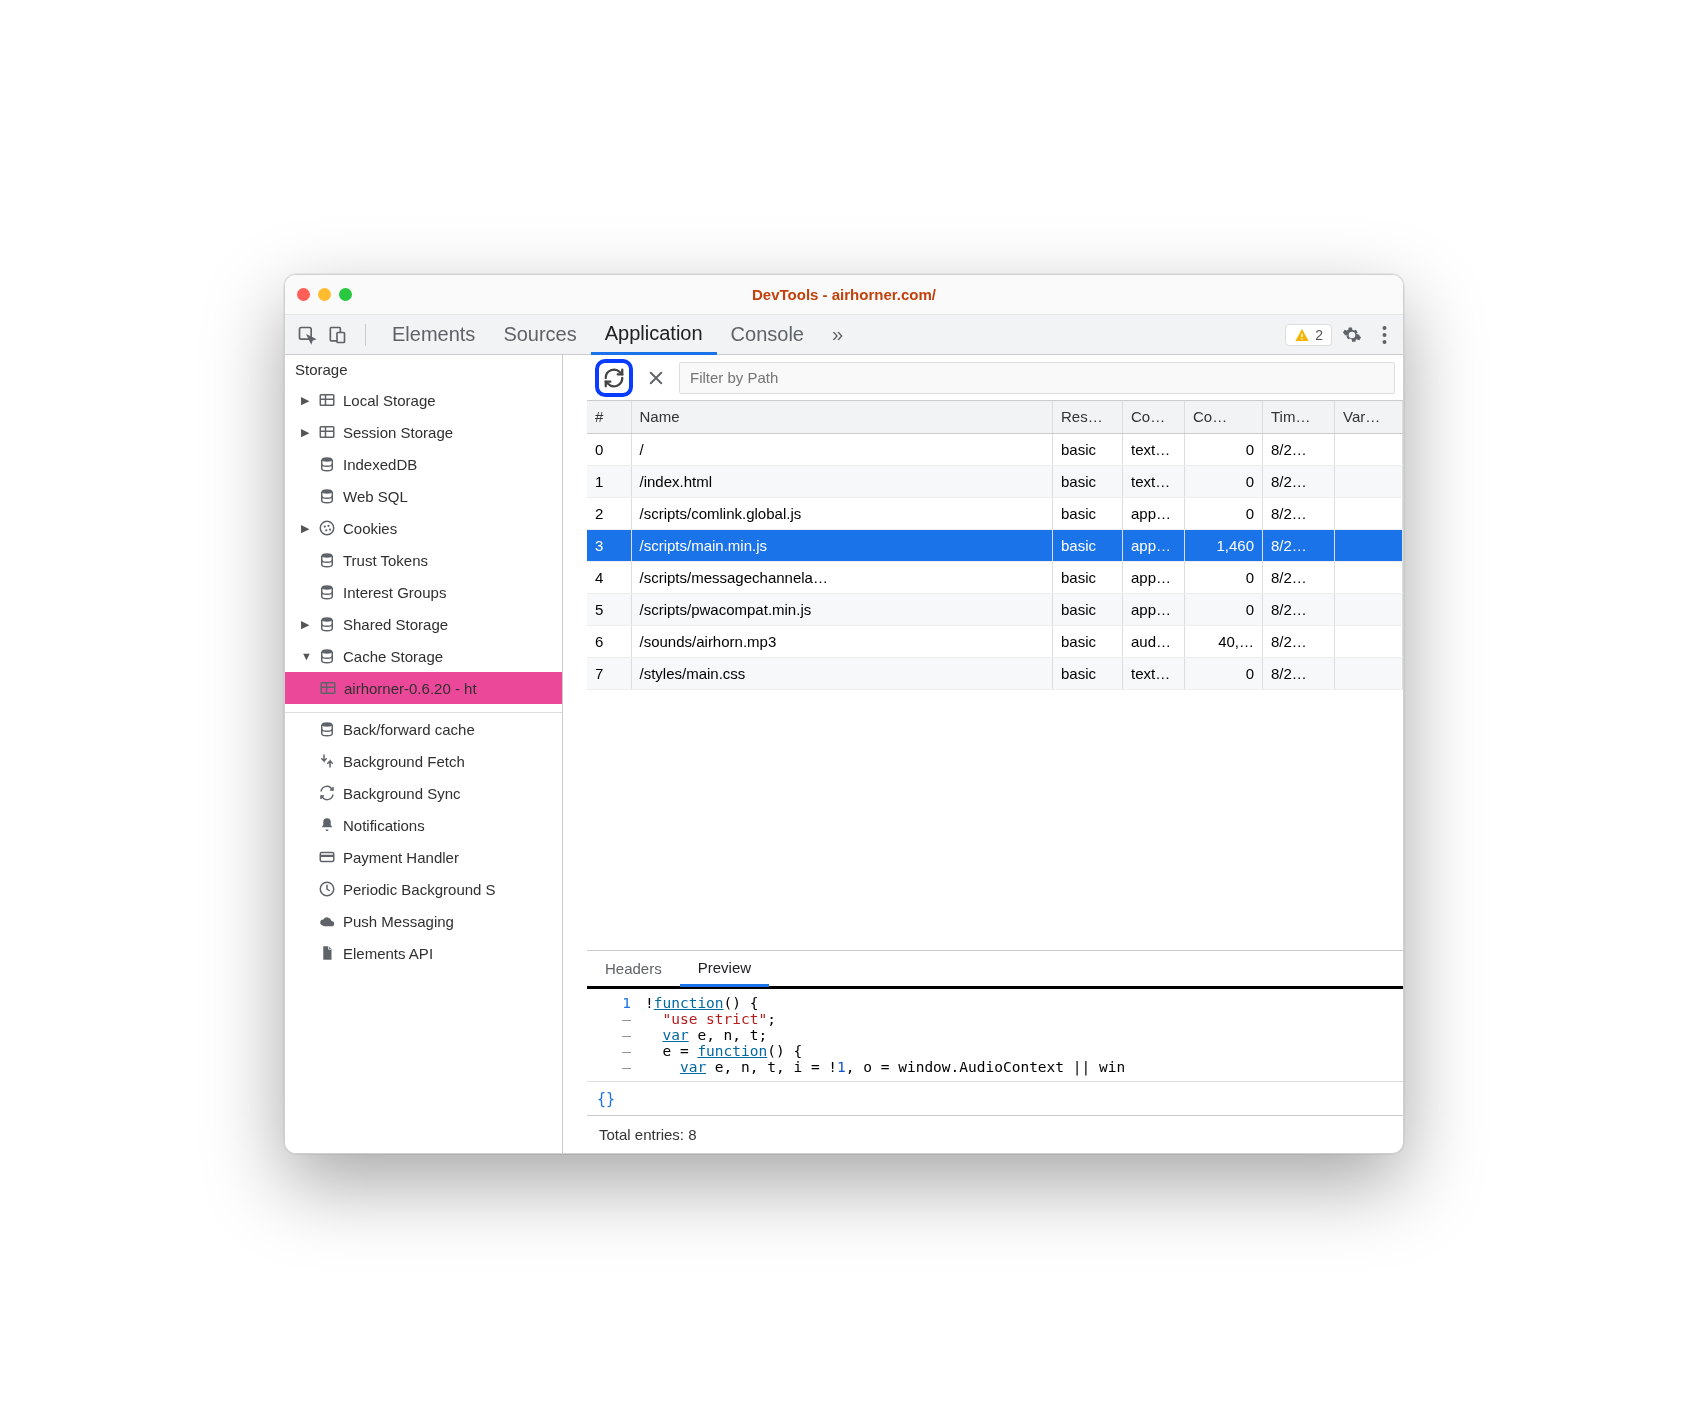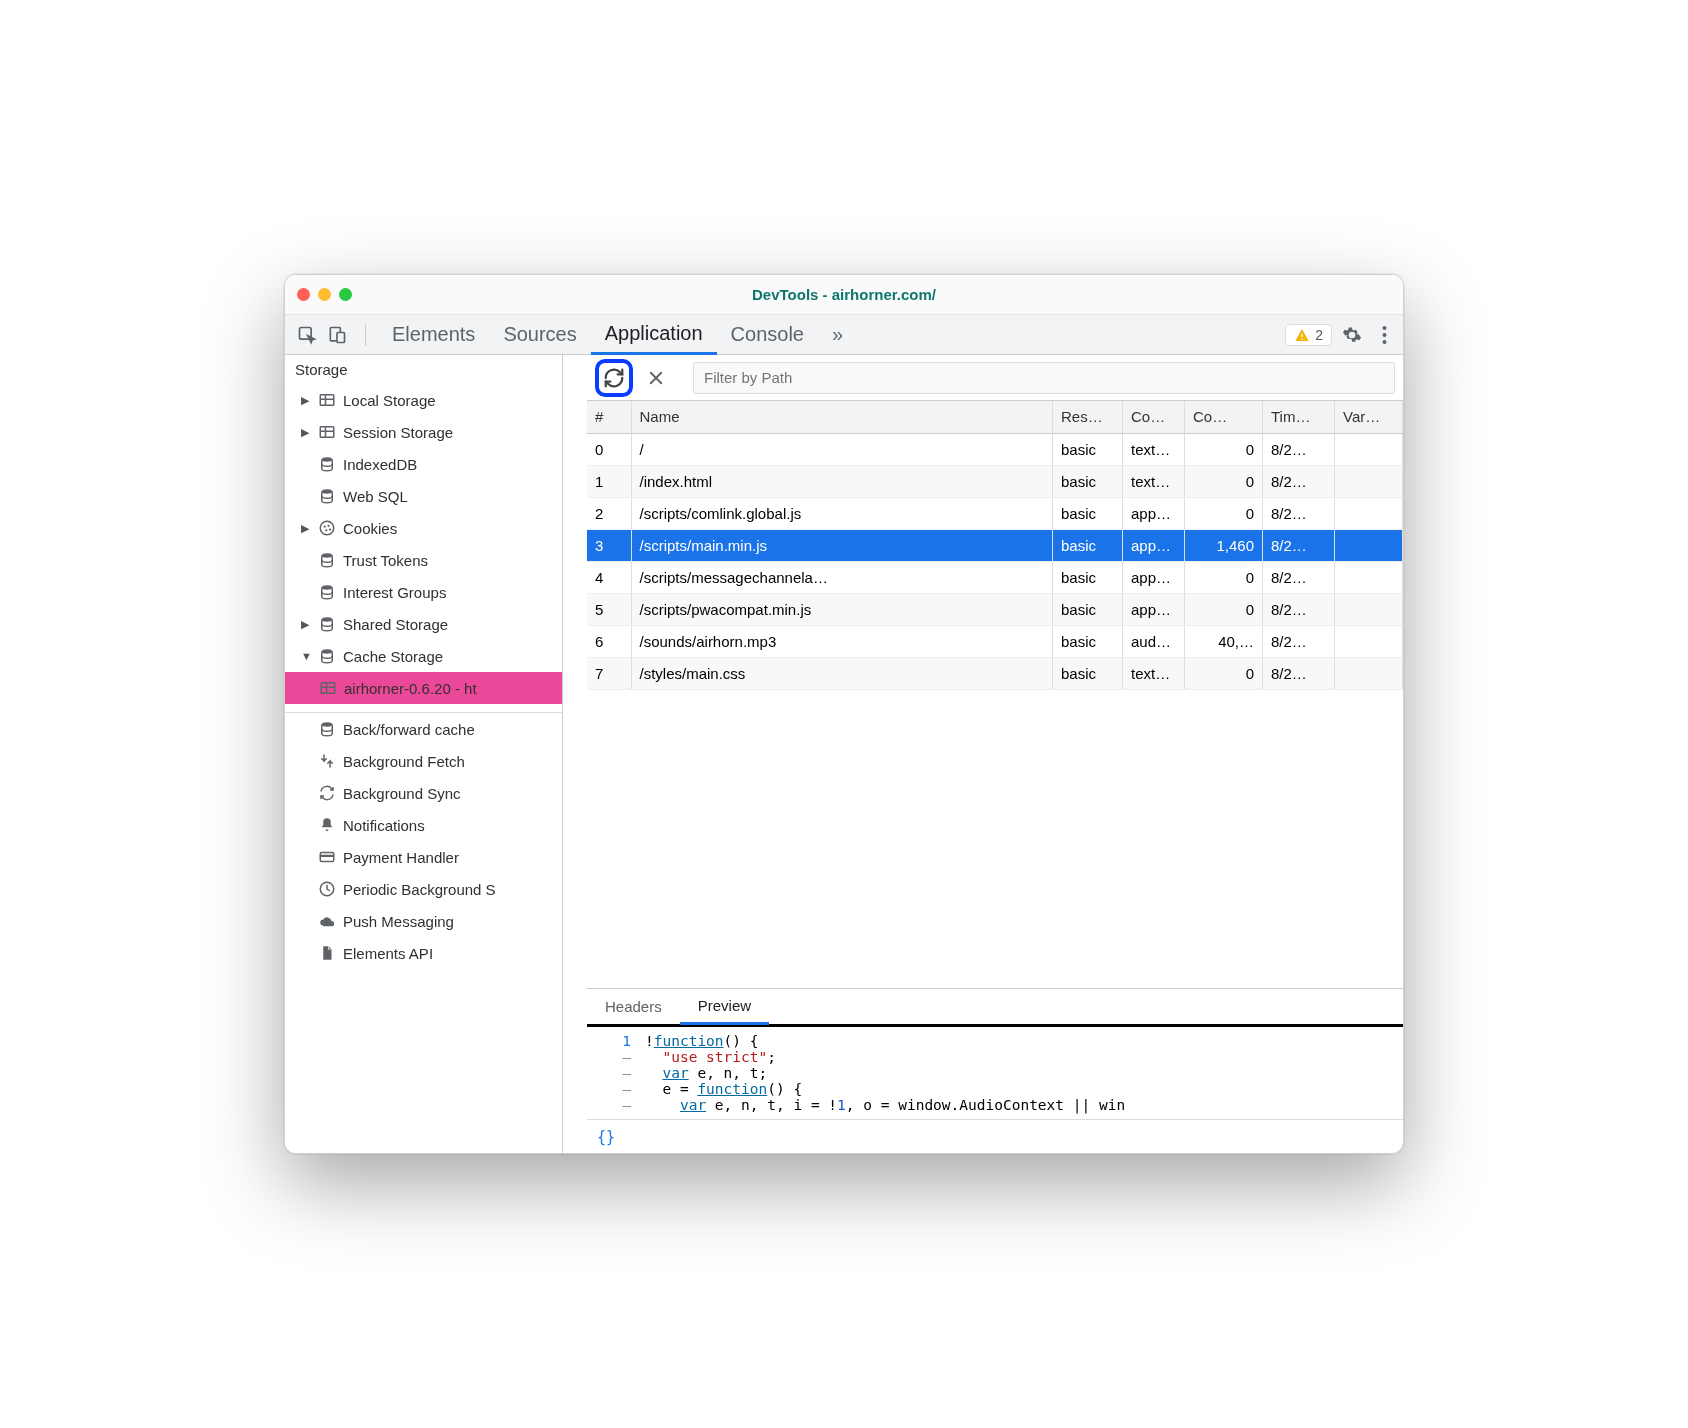--- a/index.html
+++ b/index.html
@@ -33,21 +33,21 @@
     border-bottom: 1px solid #e5e5e5;
     position: relative;
   }
   .traffic { display: flex; gap: 8px; }
   .traffic span { width: 13px; height: 13px; border-radius: 50%; display: inline-block; }
   .traffic .close { background: #ff5f57; }
   .traffic .min { background: #febc2e; }
   .traffic .max { background: #28c840; }
   .title {
     position: absolute; left: 0; right: 0; text-align: center;
-    font-weight: 600; font-size: 15px; color: #0f766e; pointer-events: none;
+    font-weight: 600; font-size: 15px; color: #c2410c; pointer-events: none;
   }
 
   
   .tabs {
     height: 40px;
     display: flex;
     align-items: center;
     background: #f1f3f4;
     border-bottom: 1px solid #ccc;
     padding: 0 6px;
@@ -102,21 +102,21 @@
     height:46px; display:flex; align-items:center; gap:10px; padding:6px 8px;
     border-bottom:1px solid #ccc;
   }
   .refresh-highlight {
     width:38px; height:38px; border:4px solid #0a3cff; border-radius:10px;
     display:flex; align-items:center; justify-content:center;
   }
   .clear-btn { color:#5f6368; cursor:pointer; padding:0 4px;}
   .filter {
     flex:1; height:32px; border:1px solid #ddd; border-radius:2px;
-    padding:0 10px; font-size:15px; color:#333; outline:none; background:#f9f9f9;margin-left:14px;
+    padding:0 10px; font-size:15px; color:#333; outline:none; background:#f9f9f9;
   }
 
   
   .table-wrap { overflow:auto; flex:0 0 auto; }
   table { width:100%; border-collapse:collapse; table-layout:fixed; font-size:15px; }
   th, td {
     border-right:1px solid #ddd; padding:6px 8px; text-align:left;
     white-space:nowrap; overflow:hidden; text-overflow:ellipsis; height:32px;
   }
   th { background:#f1f3f4; font-weight:400; color:#333; border-bottom:1px solid #ccc; }
@@ -529,15 +529,18 @@
         <div class="dtab">Headers</div>
         <div class="dtab active">Preview</div>
       </div>
 
       <div class="code"><div><span class="gutter ln1">1</span>!<span class="kw">function</span>() {</div><div><span class="gutter">–</span>  <span class="str">"use strict"</span><span>;</span></div><div><span class="gutter">–</span>  <span class="kw">var</span><span> e, n, t;</span></div><div><span class="gutter">–</span>  <span>e = </span><span class="kw">function</span><span>() {</span></div><div><span class="gutter">–</span>    <span class="kw">var</span><span> e, n, t, i = !</span><span class="nm">1</span><span>, o = window.AudioContext || win</span></div></div>
 
       <div class="pretty-row">
         <span>{}</span>
       </div>
 
+      <div class="footer">
+        <span>Total entries: 8</span>
+      </div>
     </div>
   </div>
 </div>
 
 </body></html>

